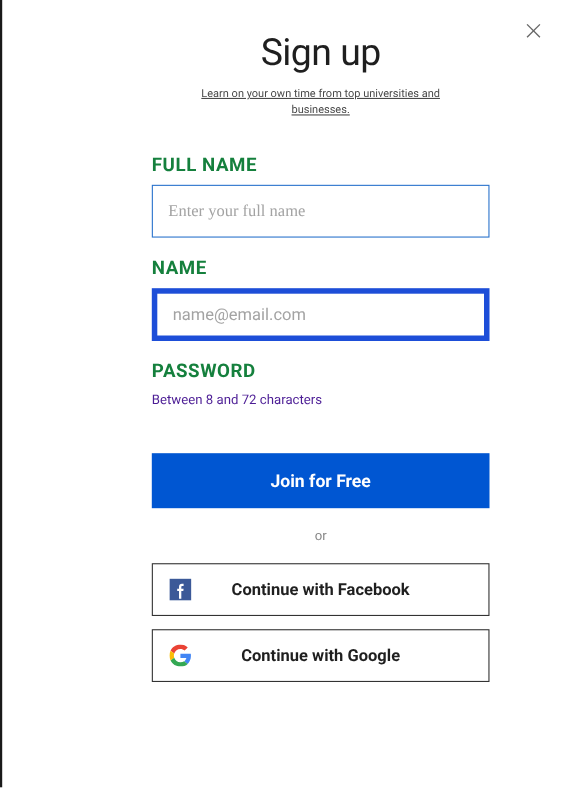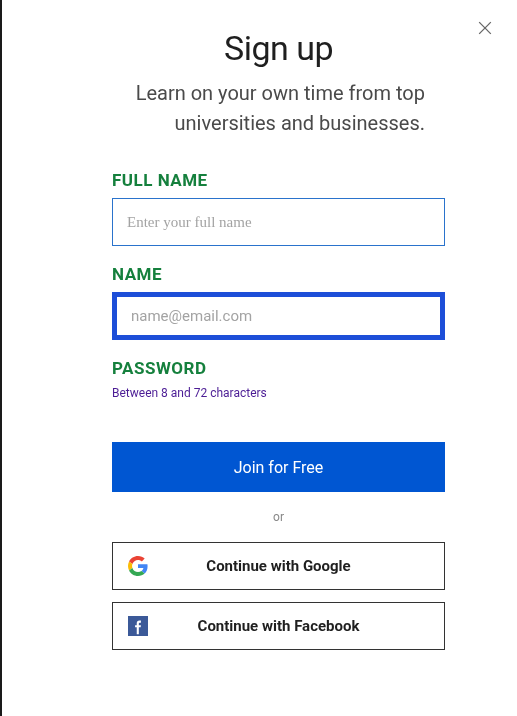--- a/index.html
+++ b/index.html
@@ -33,35 +33,37 @@
       background: none;
       border: none;
       padding: 0;
     }
     .close-btn svg {
       width: 20px;
       height: 20px;
     }
     .container {
       padding: 28px 72px 0 112px;
+      margin-left: 26px;
     }
     .title {
       font-size: 34px;
       font-weight: 400;
       text-align: center;
       color: #1f1f1f;
       letter-spacing: -0.5px;
     }
     .subtitle {
-      text-align: right;
+      text-align: center;
       color: #4a4a4a;
-      font-size: 20px;
+      font-size: 10px;
       line-height: 1.5;
       margin-top: 10px;
       padding: 0 20px;
+      text-decoration: underline;
     }
     .form {
       margin-top: 32px;
     }
     .form-group {
       margin-bottom: 18px;
     }
     .label {
       display: block;
       font-size: 17px;
@@ -111,21 +113,21 @@
       color: #4c1d95;
       margin-top: 6px;
     }
     .submit-btn {
       width: 100%;
       height: 50px;
       background: #0056d2;
       color: #fff;
       border: none;
       font-size: 16px;
-      font-weight: 400;
+      font-weight: 700;
       cursor: pointer;
       margin-top: 24px;
       font-family: inherit;
     }
     .divider {
       display: flex;
       align-items: center;
       margin: 18px 0;
       flex-direction: column;
     }
@@ -206,36 +208,36 @@
       <div class="hint">Between 8 and 72 characters</div>
     </div>
 
     <button class="submit-btn">Join for Free</button>
 
     <div class="divider">
       <div class="divider-line"></div>
       <span class="divider-text">or</span>
       <div class="divider-line"></div>
     </div>
+
+    <button class="social-btn">
+      <span class="social-icon">
+        <svg viewBox="0 0 24 24">
+          <rect width="24" height="24" fill="#3b5998"></rect>
+          <path fill="#fff" d="M15.5 8H14c-.5 0-1 .5-1 1v2h2.5l-.3 2.5H13V22h-2.5v-8.5H8.5V11H10.5V8.8c0-2 1.2-3.3 3.2-3.3h1.8V8z"></path>
+        </svg>
+      </span>
+      <span class="social-label">Continue with Facebook</span>
+    </button>
 
     <button class="social-btn">
       <span class="social-icon">
         <svg viewBox="0 0 48 48">
           <path fill="#EA4335" d="M24 9.5c3.54 0 6.71 1.22 9.21 3.6l6.85-6.85C35.9 2.38 30.47 0 24 0 14.62 0 6.51 5.38 2.56 13.22l7.98 6.19C12.43 13.72 17.74 9.5 24 9.5z"></path>
           <path fill="#4285F4" d="M46.98 24.55c0-1.57-.15-3.09-.38-4.55H24v9.02h12.94c-.58 2.96-2.26 5.48-4.78 7.18l7.73 6c4.51-4.18 7.09-10.36 7.09-17.65z"></path>
           <path fill="#FBBC05" d="M10.53 28.59c-.48-1.45-.76-2.99-.76-4.59s.27-3.14.76-4.59l-7.98-6.19C.92 16.46 0 20.12 0 24c0 3.88.92 7.54 2.56 10.78l7.97-6.19z"></path>
           <path fill="#34A853" d="M24 48c6.48 0 11.93-2.13 15.89-5.81l-7.73-6c-2.15 1.45-4.92 2.3-8.16 2.3-6.26 0-11.57-4.22-13.47-9.91l-7.98 6.19C6.51 42.62 14.62 48 24 48z"></path>
         </svg>
       </span>
       <span class="social-label">Continue with Google</span>
     </button>
-
-    <button class="social-btn">
-      <span class="social-icon">
-        <svg viewBox="0 0 24 24">
-          <rect width="24" height="24" fill="#3b5998"></rect>
-          <path fill="#fff" d="M15.5 8H14c-.5 0-1 .5-1 1v2h2.5l-.3 2.5H13V22h-2.5v-8.5H8.5V11H10.5V8.8c0-2 1.2-3.3 3.2-3.3h1.8V8z"></path>
-        </svg>
-      </span>
-      <span class="social-label">Continue with Facebook</span>
-    </button>
   </div>
 </div>
 
 </body></html>

